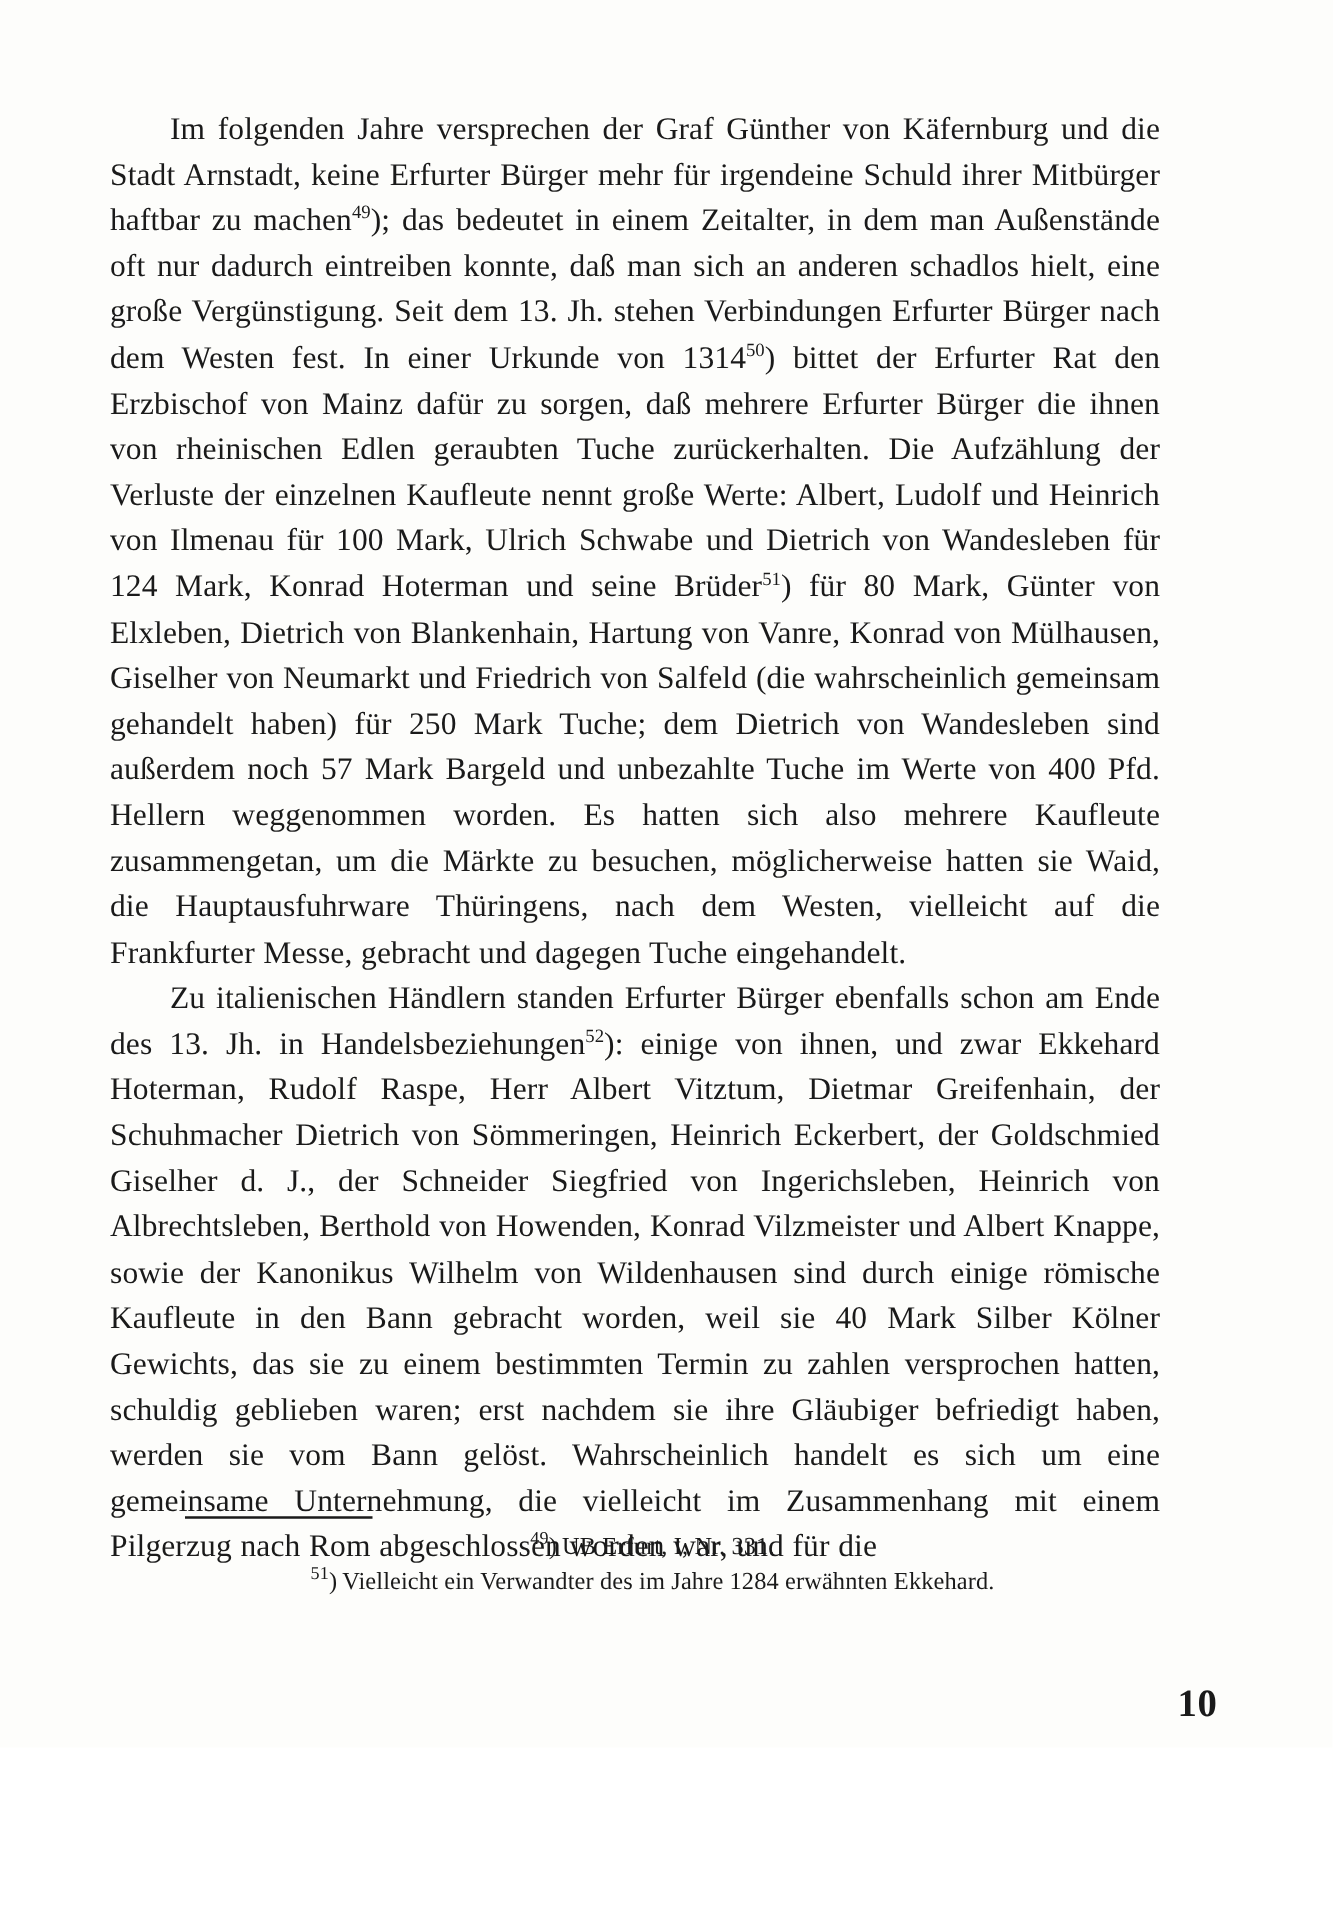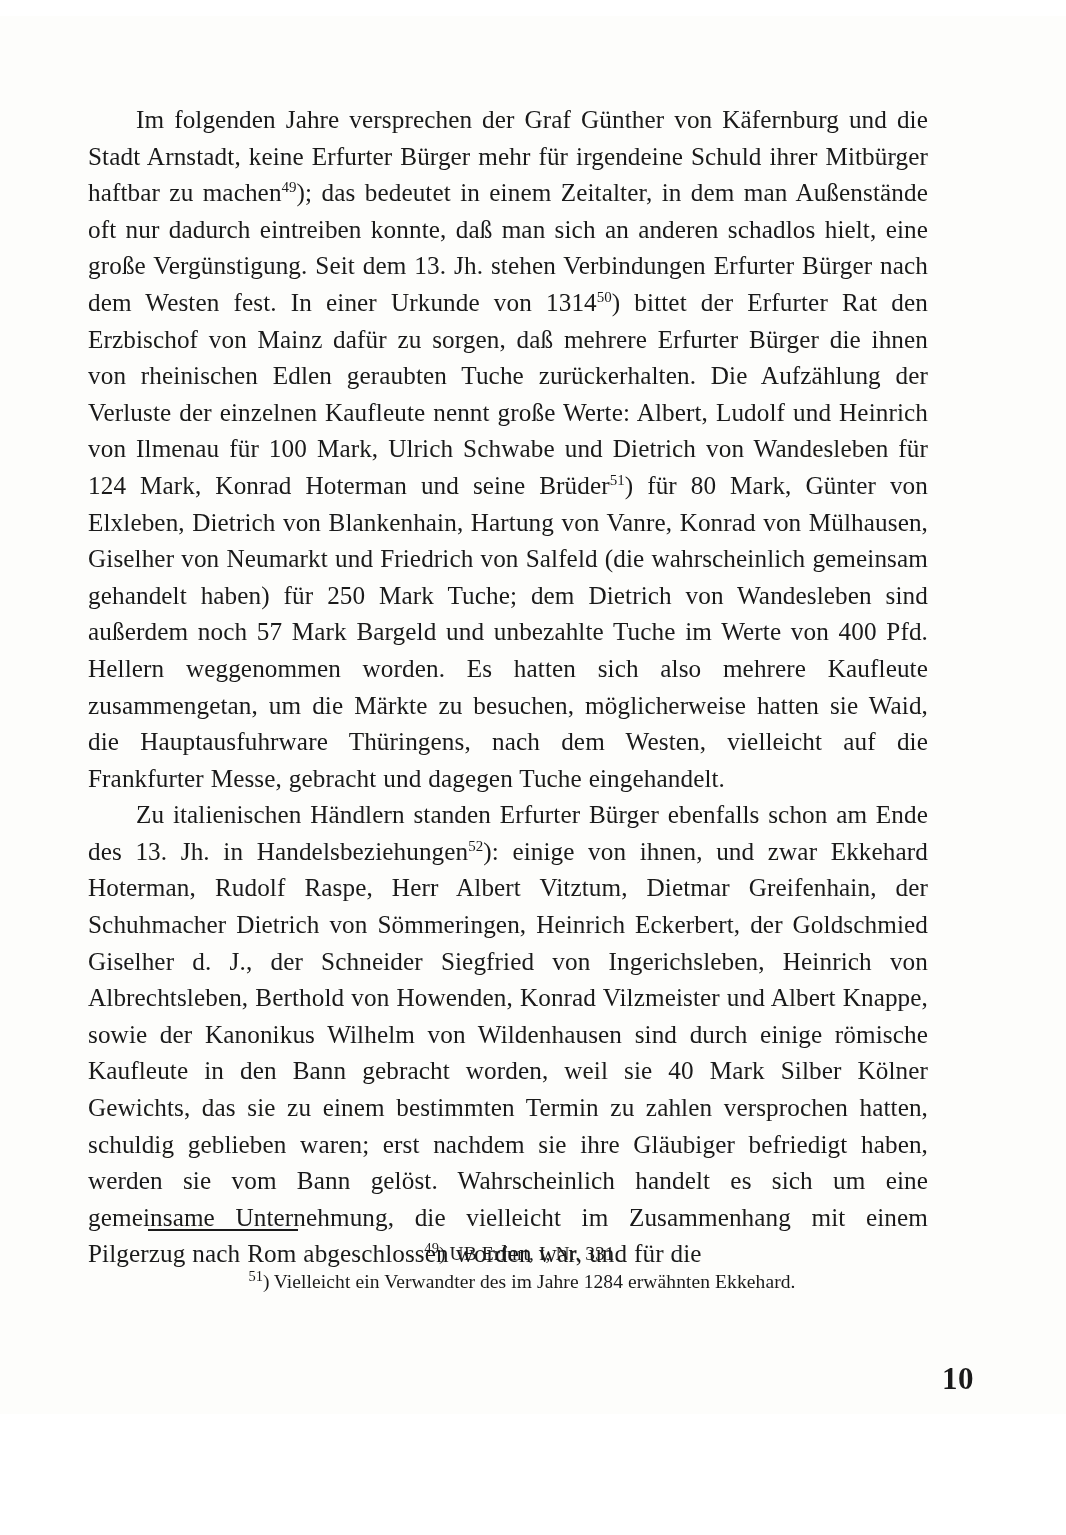--- a/index.html
+++ b/index.html
@@ -10,21 +10,21 @@
   body {
     width: 1066px;
     height: 1535px;
     position: relative;
     font-family: "Liberation Serif", serif;
     color: #1a1a1a;
     overflow: hidden;
   }
   .page {
     position: absolute;
-    left: 0; top: 16px;
+    left: 0; top: 0;
     width: 1066px;
     height: 1398px;
     background: #fdfdfb;
   }
   .textblock {
     position: absolute;
     left: 88px;
     top: 86px;
     width: 840px;
   }

